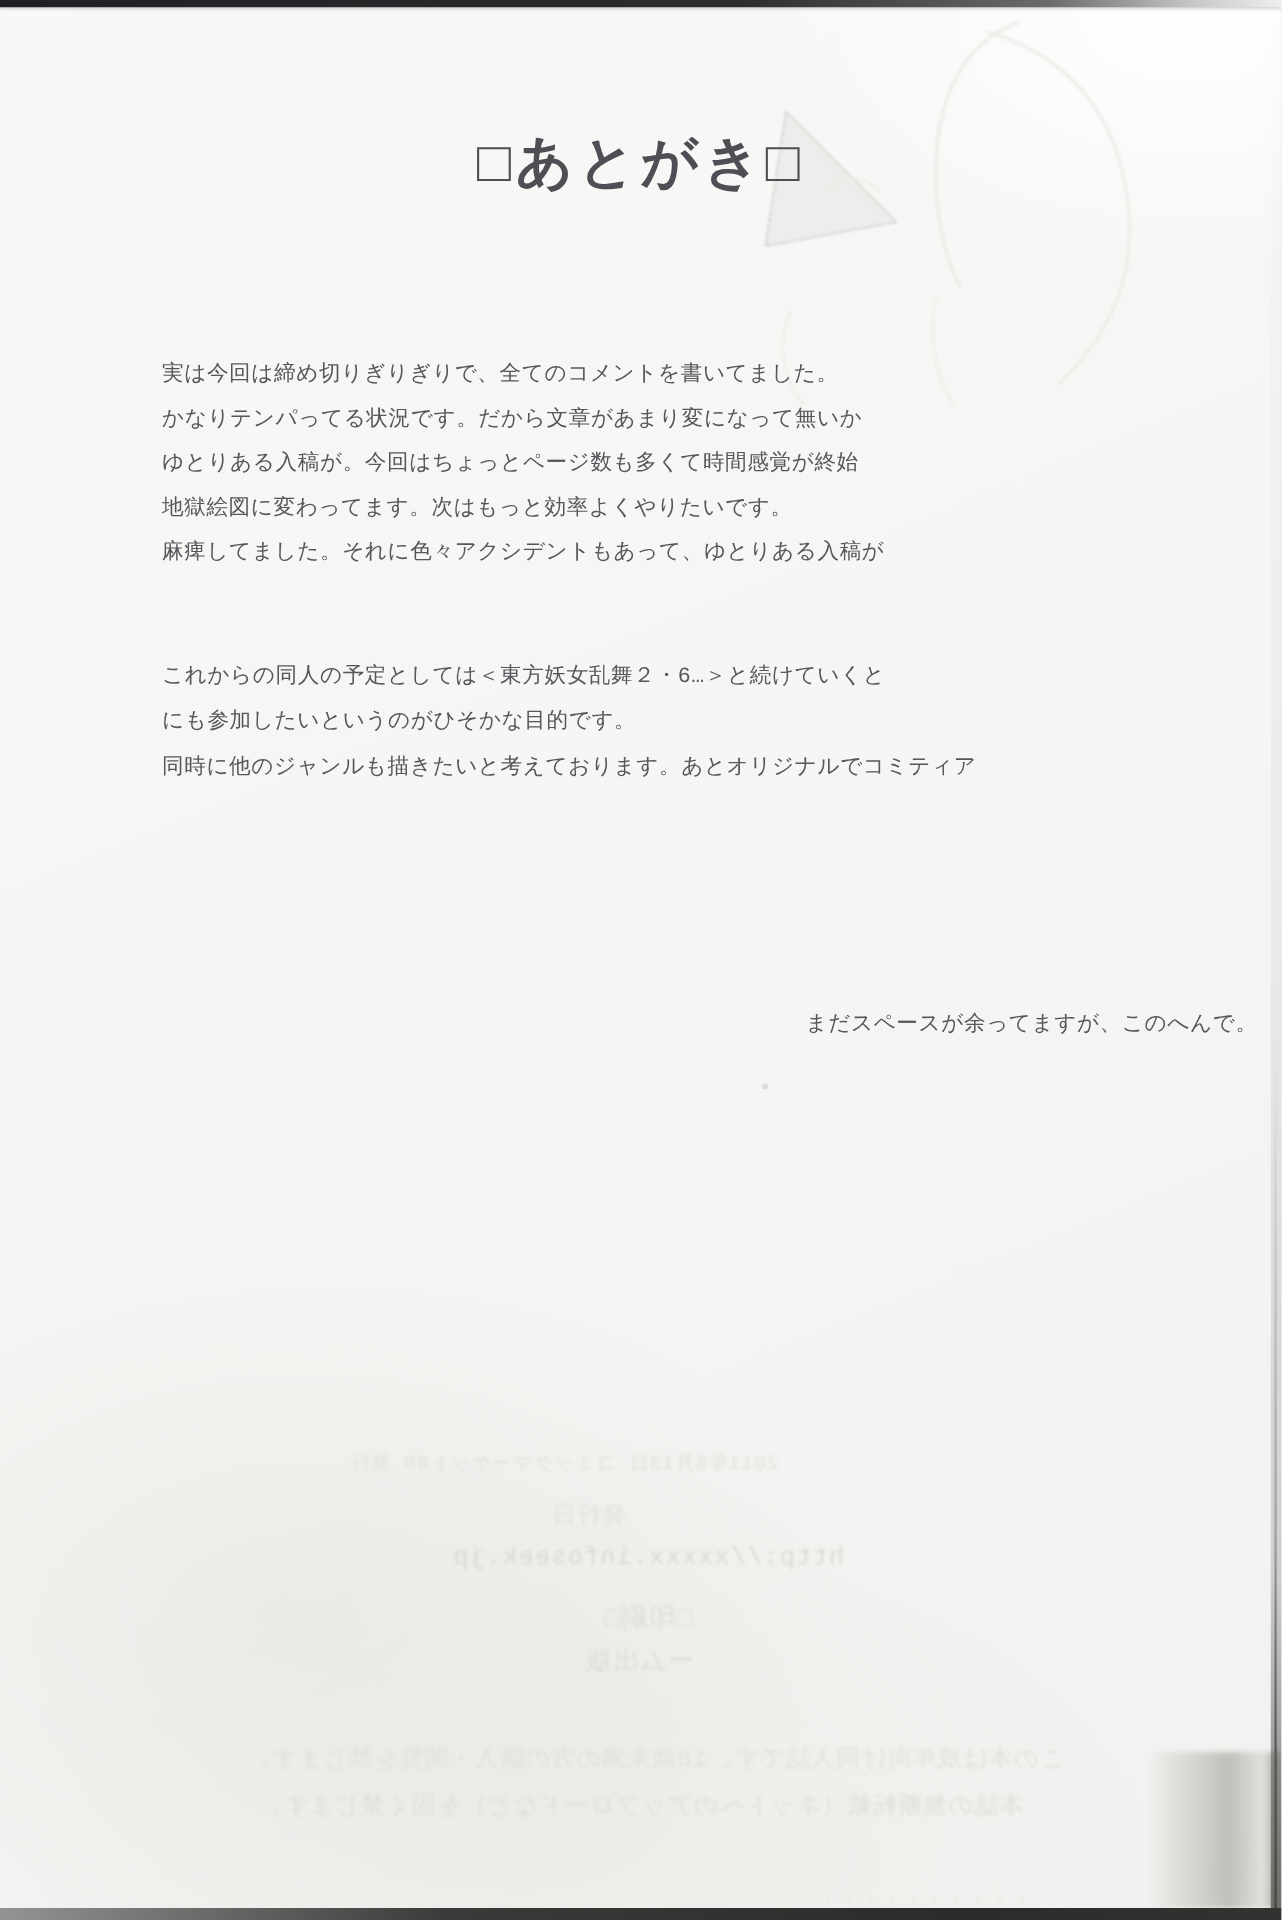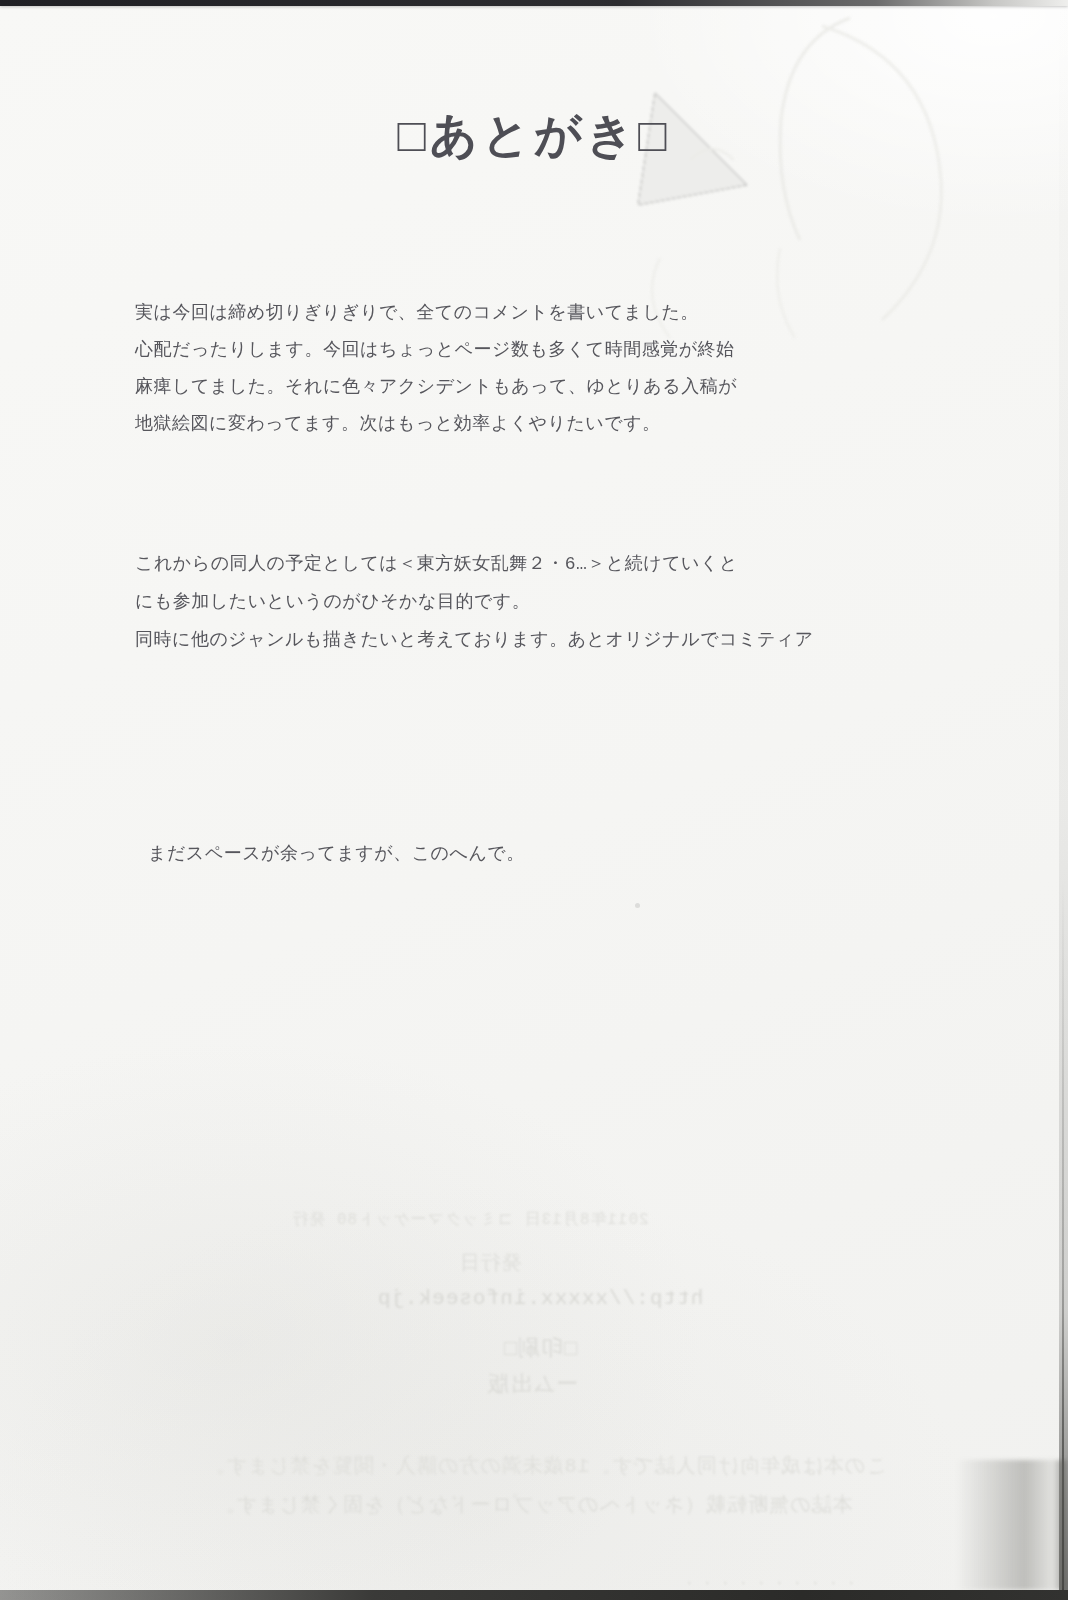--- a/index.html
+++ b/index.html
@@ -45,21 +45,21 @@
     position:absolute;top:104px;left:0;width:1068px;margin:0;
     text-align:center;
     font-size:47px;font-weight:bold;letter-spacing:4px;
     color:#4e4e55;
   }
   
   .para{position:absolute;left:135px;width:900px;font-size:18px;line-height:37px;letter-spacing:0.5px;color:#56565c;}
   .p1{top:295px;}
   .p2{top:545px;line-height:38px;}
   .p3{top:691px;line-height:36px;}
-  .p4{top:836px;left:148px;}
+  .p4{top:836px;left:148px;text-align:right;}
   .tline{white-space:pre;}
   
   .bt{
     position:absolute;transform:scaleX(-1);
     color:#ddddd9;filter:blur(1.3px);opacity:.9;
     text-align:center;white-space:pre;letter-spacing:1px;
   }
   .bt1{top:1209px;left:265px;width:410px;font-size:16px;}
   .bt2{top:1249px;left:425px;width:130px;font-size:20px;}
   .bt3{top:1287px;left:360px;width:360px;font-size:21px;color:#d6d6d2;}
@@ -91,23 +91,24 @@
   <div class="edge-right"></div>
   <div class="edge-right-line"></div>
   <div class="corner-shade"></div>
   <div class="edge-bottom"></div>
   <div class="speck"></div>
 
   <h1 class="title">□あとがき□</h1>
 
   <div class="para p1">
       <div class="tline">実は今回は締め切りぎりぎりで、全てのコメントを書いてました。</div>
-      <div class="tline">心配だったりします。今回はちょっとページ数も多くて時間感覚が終始</div>
+      <div class="tline">かなりテンパってる状況です。だから文章があまり変になって無いか</div>
+      <div class="tline">ゆとりある入稿が。今回はちょっとページ数も多くて時間感覚が終始</div>
+      <div class="tline">地獄絵図に変わってます。次はもっと効率よくやりたいです。</div>
       <div class="tline">麻痺してました。それに色々アクシデントもあって、ゆとりある入稿が</div>
-      <div class="tline">地獄絵図に変わってます。次はもっと効率よくやりたいです。</div>
     </div>
   <div class="para p2">
       <div class="tline">これからの同人の予定としては＜東方妖女乱舞２・6…＞と続けていくと</div>
       <div class="tline">にも参加したいというのがひそかな目的です。</div>
       <div class="tline">同時に他のジャンルも描きたいと考えております。あとオリジナルでコミティア</div>
     </div>
   <div class="para p4">
       <div class="tline">まだスペースが余ってますが、このへんで。</div>
     </div>
 

